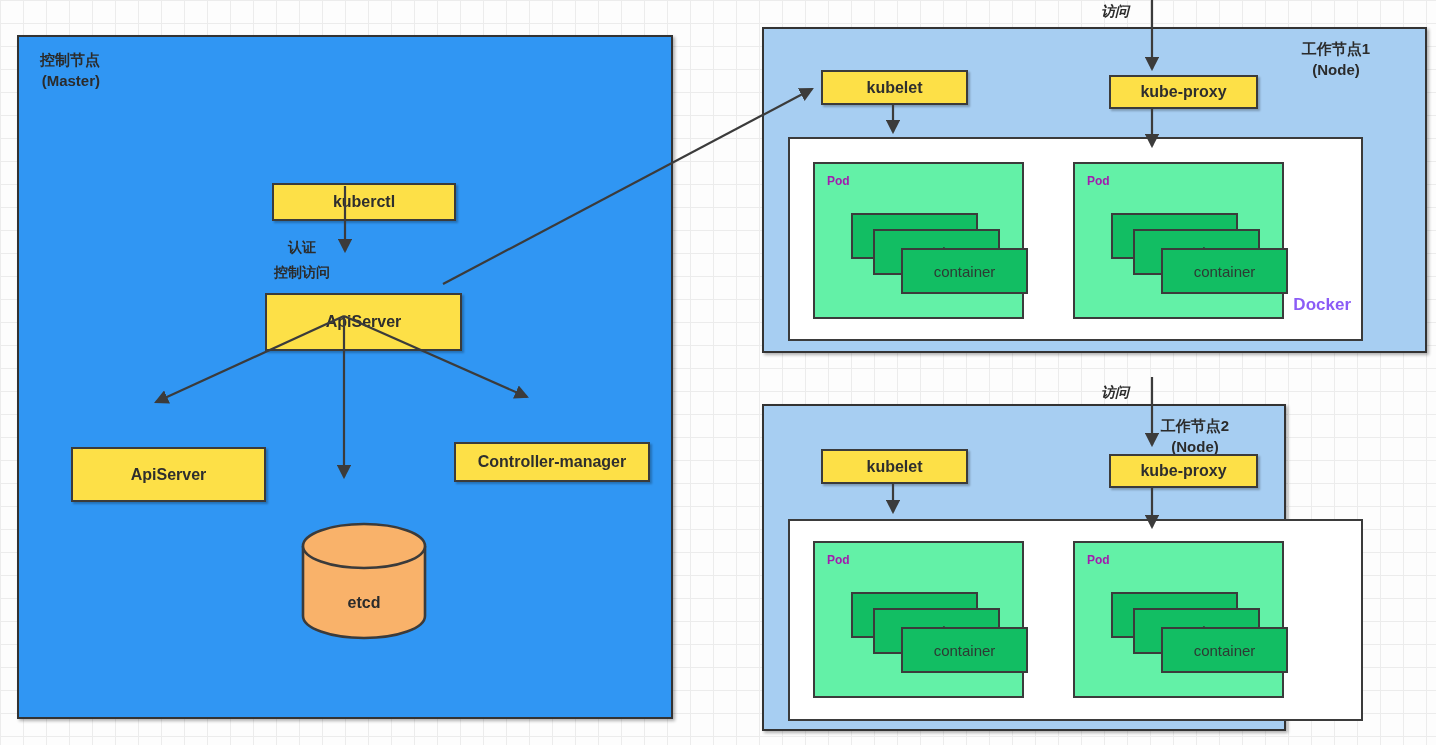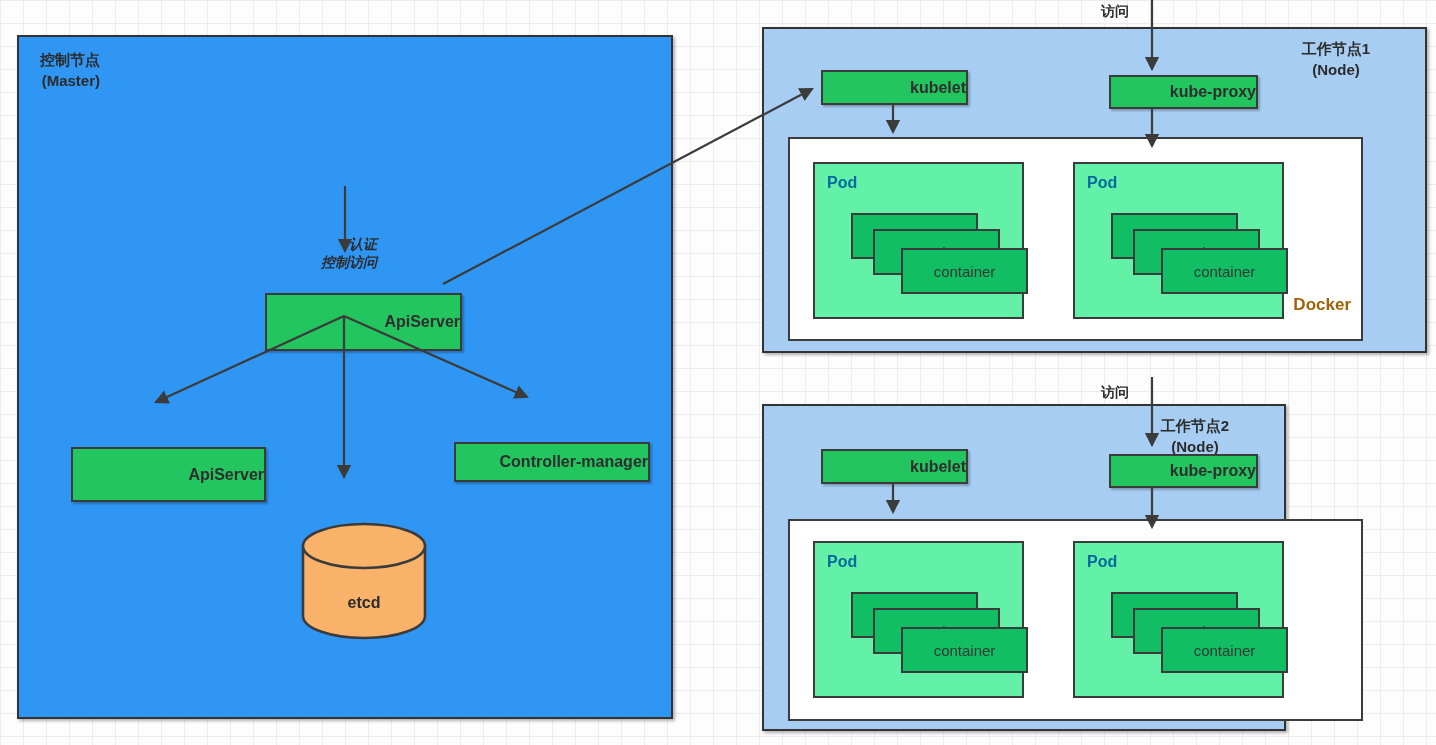--- a/index.html
+++ b/index.html
@@ -24,23 +24,22 @@
     color:var(--text-dark);
   }
   .abs{position:absolute;}
   .box{
     position:absolute;
     border:2px solid var(--line-color);
     display:flex;align-items:center;justify-content:center;
     font-weight:bold;font-size:16px;color:var(--text-dark);
   }
   .label-box{
-    background:#22c55e;
+    background:#fde047;
     box-shadow:2px 2px 2px rgba(0,0,0,0.25);
-    justify-content:flex-end;
   }
   .region{
     position:absolute;
     border:2px solid #333333;
     box-shadow:2px 2px 3px rgba(0,0,0,0.3);
   }
   .master{
     left:17px;top:35px;width:656px;height:684px;
     background:var(--master-fill);
   }
@@ -57,32 +56,32 @@
   .node2{left:762px;top:404px;width:524px;height:327px;}
   .node-title{right:14px;top:9px;text-align:center;width:150px;}
   .docker-area{
     position:absolute;
     left:24px;top:108px;width:575px;height:204px;
     background:#ffffff;border:2px solid var(--line-color);
   }
   .node2 .docker-area{top:113px;height:202px;}
   .docker-label{
     position:absolute;right:10px;bottom:24px;
-    font-weight:bold;font-size:17px;color:#a16207;
+    font-weight:bold;font-size:17px;color:#8b5cf6;
   }
   .pod{
     position:absolute;top:23px;width:211px;height:157px;
     background:var(--pod-fill);border:2px solid var(--line-color);
   }
   .node2 .pod{top:20px;}
   .pod-1{left:23px;}
   .pod-2{left:283px;}
   .pod-label{
     position:absolute;left:12px;top:10px;
-    font-weight:bold;font-size:16px;color:#0369a1;
+    font-weight:bold;font-size:12px;color:#a21caf;
   }
   .container-box{
     position:absolute;width:127px;height:46px;
     background:var(--container-fill);border:2px solid var(--line-color);
     display:flex;align-items:center;justify-content:center;
     font-size:15px;color:#2d3a33;margin-left:16px;
   }
   .c1{left:20px;top:49px;}
   .c2{left:42px;top:65px;}
   .c3{left:70px;top:84px;}
@@ -91,26 +90,26 @@
   .node1 .kubeproxy-box{left:317px;top:46px;}
   .node2 .kubelet-box{left:57px;top:43px;}
   .node2 .kubeproxy-box{left:317px;top:48px;}
   .kubeproxy-box{width:149px;height:34px;margin-left:28px;}
   .kuberctl-box{left:253px;top:146px;width:184px;height:38px;}
   .apiserver-box{left:246px;top:256px;width:197px;height:58px;}
   .scheduler-box{left:52px;top:410px;width:195px;height:55px;}
   .ctrlmgr-box{left:435px;top:405px;width:196px;height:40px;}
   .auth-label{
     left:208px;top:198px;width:150px;
-    text-align:right;font-weight:bold;font-size:14px;line-height:18px;
-    color:#2b2b2b;white-space:pre-line;font-style:italic;
+    text-align:center;font-weight:bold;font-size:14px;line-height:25px;
+    color:#2b2b2b;white-space:pre-line;
   }
   .access-label{
     position:absolute;
-    font-weight:bold;font-size:14px;color:#2b2b2b;
+    font-weight:bold;font-size:14px;color:#2b2b2b;font-style:italic;
   }
   .access-1{left:1101px;top:3px;}
   .access-2{left:1101px;top:384px;}
   .etcd-wrap{left:282px;top:485px;width:126px;height:118px;}
   svg.overlay{
     position:absolute;left:0;top:0;width:1436px;height:745px;
     pointer-events:none;
   }
   svg.overlay line{stroke:var(--line-color);stroke-width:2.2;}
   .etcd-text{
@@ -118,20 +117,23 @@
     font-weight:bold;font-size:16px;fill:#2b2b2b;
   }
 </style>
 </head>
 <body>
 
 <div class="region master">
   <div class="region-title master-title">控制节点
 (Master)</div>
 
+  <div class="box label-box kuberctl-box">
+    <span>kuberctl</span>
+  </div>
 
   <div class="abs auth-label">认证
 控制访问</div>
 
   <div class="box label-box apiserver-box">
     <span>ApiServer</span>
   </div>
 
   <div class="box label-box scheduler-box">
     <span>ApiServer</span>

